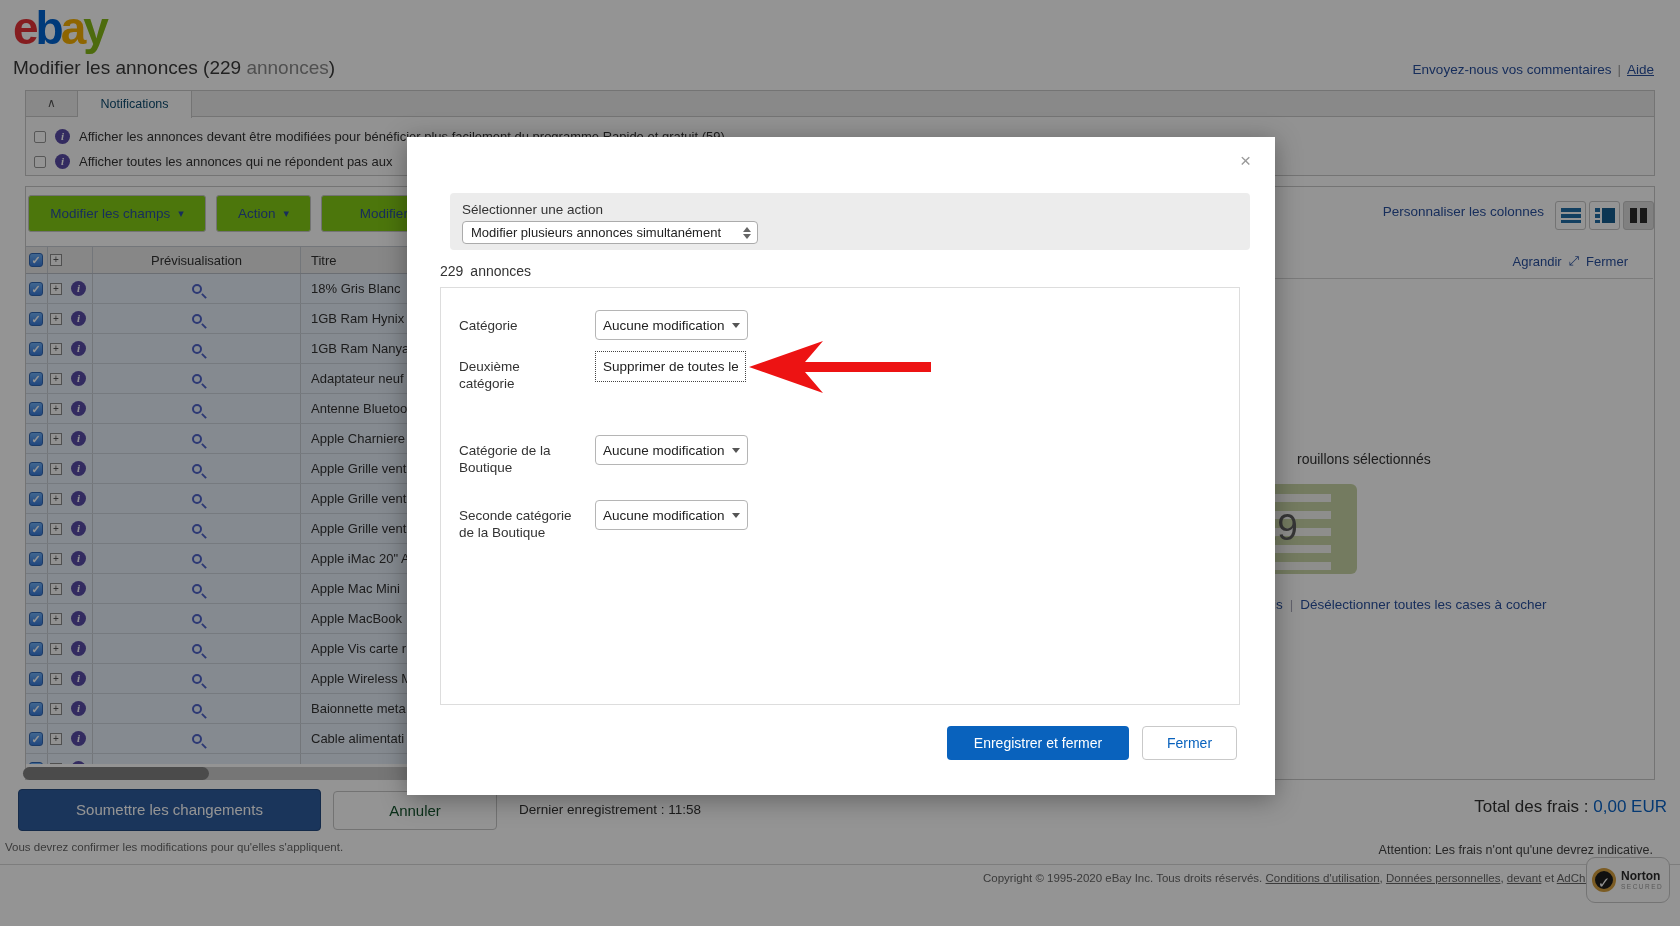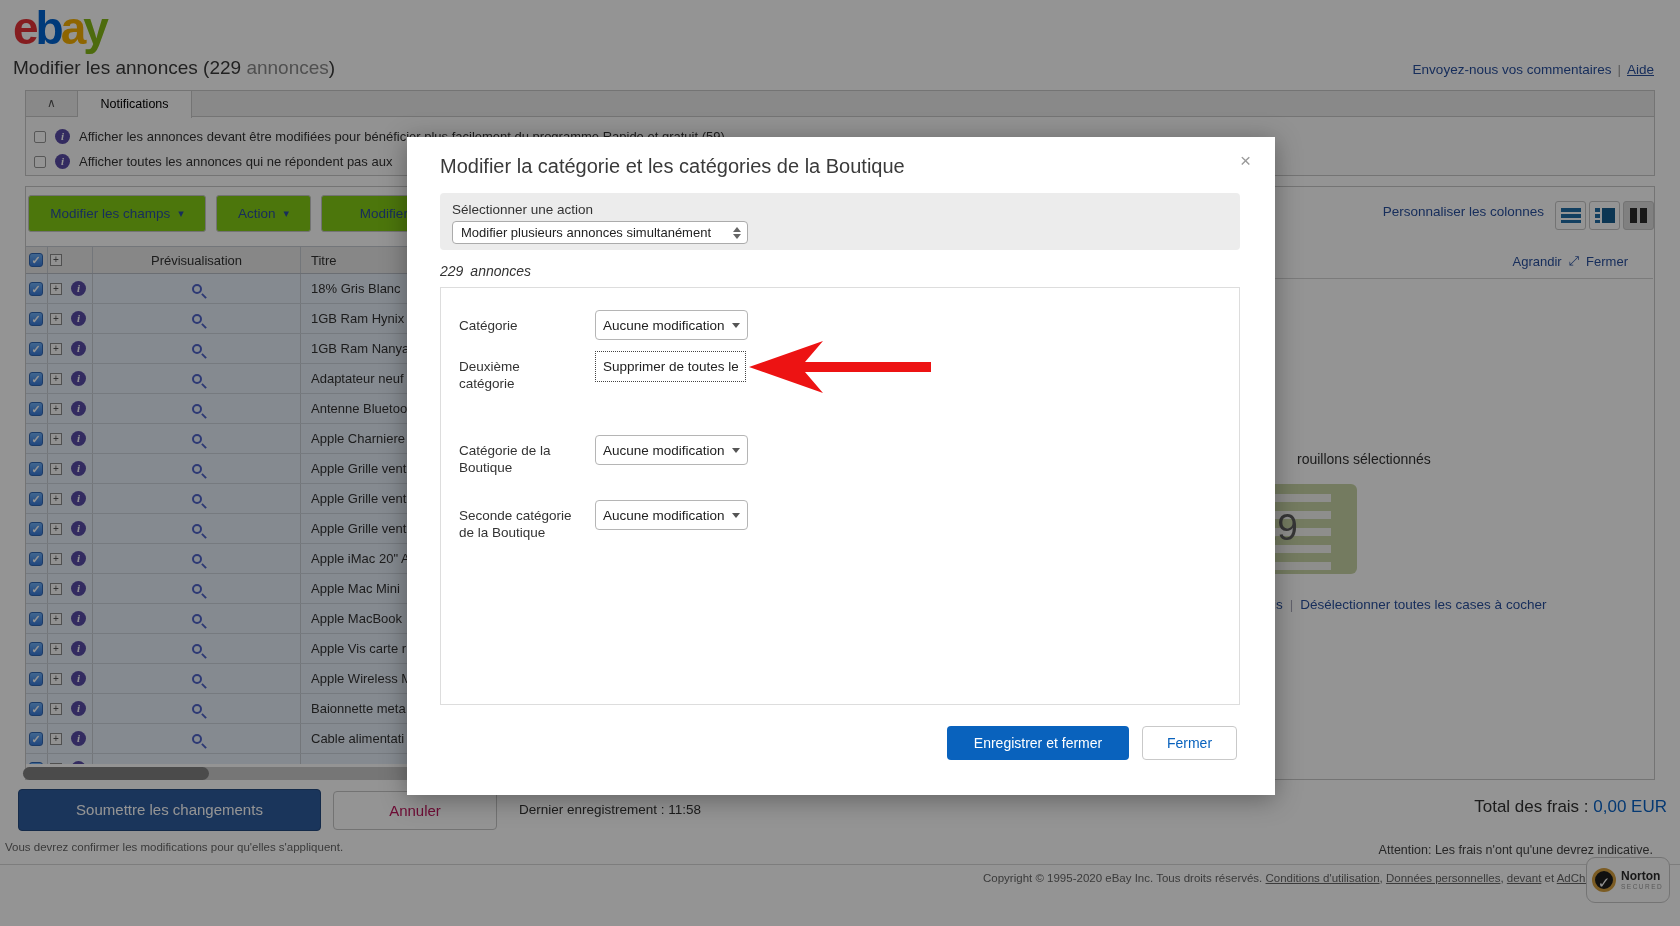--- a/index.html
+++ b/index.html
@@ -14,21 +14,21 @@
   .page-title { position:absolute; left:13px; top:57px; font-size:19px; color:#3a3a3a; }
   .page-title .muted { color:#8a8a8a; }
   .header-links { position:absolute; right:26px; top:62px; font-size:13.5px; color:#29509e; }
   .header-links .sep { color:#999; margin:0 6px; }
   .header-links .u { text-decoration:underline;text-align:right; }
 
   
   .notif-panel { position:absolute; left:25px; top:90px; width:1630px; height:86px; border:1px solid #c9c9c9; background:#fcfcfc; }
   .tabstrip { position:relative; height:26px; background:#ececec; border-bottom:1px solid #c9c9c9; display:flex; }
   .collapse-tab { width:52px; height:26px; border-right:1px solid #c9c9c9; text-align:center; line-height:24px; color:#555; font-size:12px; cursor:pointer; }
-  .notif-tab { width:114px; height:27px; margin-bottom:-1px; background:#fcfcfc; border-right:1px solid #c9c9c9; text-align:center; line-height:26px; font-size:12.5px; color:#000000; }
+  .notif-tab { width:114px; height:27px; margin-bottom:-1px; background:#fcfcfc; border-right:1px solid #c9c9c9; text-align:center; line-height:26px; font-size:12.5px; color:#0c4a6e; }
   .notif-rows { padding:7px 0 0 8px; }
   .notif-row { display:flex; align-items:center; height:25px; gap:9px; font-size:13px; color:#333; }
   .cb-empty { width:12px; height:12px; border:1px solid #979797; border-radius:2px; background:#fff; flex:0 0 auto; }
   .info-ic { width:15px; height:15px; border-radius:50%; background:#584aa5; color:#fff; font-family:"Liberation Serif", serif; font-style:italic; font-weight:bold; font-size:11px; line-height:15px; text-align:center; flex:0 0 auto; }
 
   
   .main-box { position:absolute; left:25px; top:186px; width:1630px; height:594px; border:1px solid #c9c9c9; background:#fff; }
   .tb-btn { position:absolute; top:8px; height:37px; background:#84cc16; border:1px solid #c6c6c6; border-radius:3px; color:#29509e; font-size:13.5px; display:flex; align-items:center; justify-content:center; gap:8px; cursor:pointer; }
   .tb-caret { color:#29509e; font-size:11px; }
   .customize { position:absolute; top:17px; right:110px; font-size:13.5px; color:#29509e; cursor:pointer; }
@@ -66,48 +66,48 @@
   
   .sel-tail { position:absolute; left:1247px; top:264px; font-size:14px; color:#333;margin-left:24px; }
   .badge { position:absolute; left:1203px; top:297px; width:128px; height:90px; border-radius:6px; background:#c9d5a5; overflow:hidden; }
   .badge .stripe { position:absolute; left:0; width:102px; height:8px; background:#f4f4f2; }
   .badge .num { position:absolute; left:7px; top:23px; font-size:37px; color:#5d5d5d; }
   .desel-row { position:absolute; left:1247px; top:410px; font-size:13.5px; color:#29509e; }
   .desel-row .sep { color:#aab; margin:0 7px; }
 
   
   .submit-btn { position:absolute; left:18px; top:789px; width:303px; height:42px; background:#2e5c9e; border:1px solid #24497e; border-radius:4px; color:#fff; font-size:15px; text-align:center; line-height:40px; cursor:pointer; }
-  .cancel-btn { position:absolute; left:333px; top:791px; width:164px; height:39px; background:#fff; border:1px solid #c6c6c6; border-radius:4px; color:#be185d; font-size:15px; text-align:center; line-height:37px; cursor:pointer; }
+  .cancel-btn { position:absolute; left:333px; top:791px; width:164px; height:39px; background:#fff; border:1px solid #c6c6c6; border-radius:4px; color:#14532d; font-size:15px; text-align:center; line-height:37px; cursor:pointer; }
   .last-saved { position:absolute; left:519px; top:802px; font-size:13.5px; color:#333; }
   .total { position:absolute; right:13px; top:797px; font-size:17px; color:#333; }
   .total .val { color:#0a63c6; }
   .note-left { position:absolute; left:5px; top:841px; font-size:11.5px; color:#666; }
   .note-right { position:absolute; right:27px; top:843px; font-size:12.5px; color:#444; }
 
   
   .footer-divider { position:absolute; left:0; top:864px; width:1680px; border-top:1px solid #d8d8d8; }
   .copyright { position:absolute; left:983px; top:871px; font-size:11.5px; color:#666; }
   .copyright .u { text-decoration:underline; }
   .norton { position:absolute; left:1586px; top:857px; width:84px; height:46px; background:#fdfdfd; border:1px solid #c9c9c9; border-radius:9px; display:flex; align-items:center; gap:5px; padding:2px 5px; }
   .ncirc { width:24px; height:24px; border-radius:50%; background:#1d1d1d; border:3px solid #d59f3e; color:#fff; text-align:center; line-height:23px; font-size:15px; flex:0 0 auto; }
   .ntxt .l1 { font-size:12px; font-weight:bold; color:#2b2b2b; line-height:13px; }
   .ntxt .l2 { font-size:6.5px; color:#9a9a9a; letter-spacing:1.5px; }
 
   
   .overlay { position:absolute; inset:0; background:rgba(0,0,0,0.42); z-index:10; }
   .modal { position:absolute; left:407px; top:137px; width:868px; height:658px; background:#fff; z-index:20; box-shadow:0 4px 24px rgba(0,0,0,0.35); }
   .modal-close { position:absolute; right:24px; top:13px; font-size:19px; color:#9a9a9a; cursor:pointer; }
   .modal-title { position:absolute; left:33px; top:18px; font-size:20px; color:#3a3a3a; }
-  .action-box { position:absolute; left:33px; top:56px; width:800px; height:57px; background:#ececec; border-radius:4px; }
+  .action-box { position:absolute; left:43px; top:56px; width:800px; height:57px; background:#ececec; border-radius:4px; }
   .action-label { position:absolute; left:12px; top:9px; font-size:13.5px; color:#333; }
   .action-select { position:absolute; left:12px; top:28px; width:296px; height:23px; background:#fff; border:1px solid #ababab; border-radius:4px; display:flex; align-items:center; justify-content:space-between; padding:0 6px 0 8px; font-size:13px; color:#222; cursor:pointer; }
   .stepper { display:flex; flex-direction:column; gap:2px; }
   .stepper .up { width:0; height:0; border-left:4px solid transparent; border-right:4px solid transparent; border-bottom:5px solid #666; }
   .stepper .dn { width:0; height:0; border-left:4px solid transparent; border-right:4px solid transparent; border-top:5px solid #666; }
-  .modal-count { position:absolute; left:33px; top:126px; font-size:14px; color:#333;font-style:italic; }
+  .modal-count { position:absolute; left:33px; top:126px; font-size:14px; color:#333; }
   .modal-count .n { margin-right:7px; }
   .fields-box { position:absolute; left:33px; top:150px; width:800px; height:418px; border:1px solid #ddd; background:#fff; padding:22px 0 0 18px; }
   .field-row { display:flex; align-items:flex-start; }
   .field-row:nth-child(1){ margin-bottom:11px; }
   .field-row:nth-child(2){ margin-bottom:43px; }
   .field-row:nth-child(3){ margin-bottom:24px; }
   .f-label { width:118px; margin-right:18px; padding-top:7px; font-size:13.5px; color:#333; line-height:17px; }
   .f-control { width:153px; height:30px; background:#fff; border:1px solid #b5b5b5; border-radius:4px; display:flex; align-items:center; justify-content:space-between; padding:0 7px; font-size:13.5px; color:#222; cursor:pointer; }
   .f-control .txt { white-space:nowrap; overflow:hidden; }
   .f-caret { width:0; height:0; border-left:4px solid transparent; border-right:4px solid transparent; border-top:5px solid #555; flex:0 0 auto; margin-left:4px; }
@@ -469,21 +469,20 @@
     <div class="ntxt">
       <div class="l1">Norton</div>
       <div class="l2">SECURED</div>
     </div>
   </div>
 
   <div class="overlay"></div>
 
   <div class="modal">
     <div class="modal-close">×</div>
-    <div class="modal-title">Modifier la catégorie et les catégories de la Boutique</div>
     <div class="action-box">
       <div class="action-label">Sélectionner une action</div>
       <div class="action-select">
         <span>Modifier plusieurs annonces simultanément</span>
         <span class="stepper">
             <span class="up"></span>
             <span class="dn"></span>
           </span>
       </div>
     </div>

